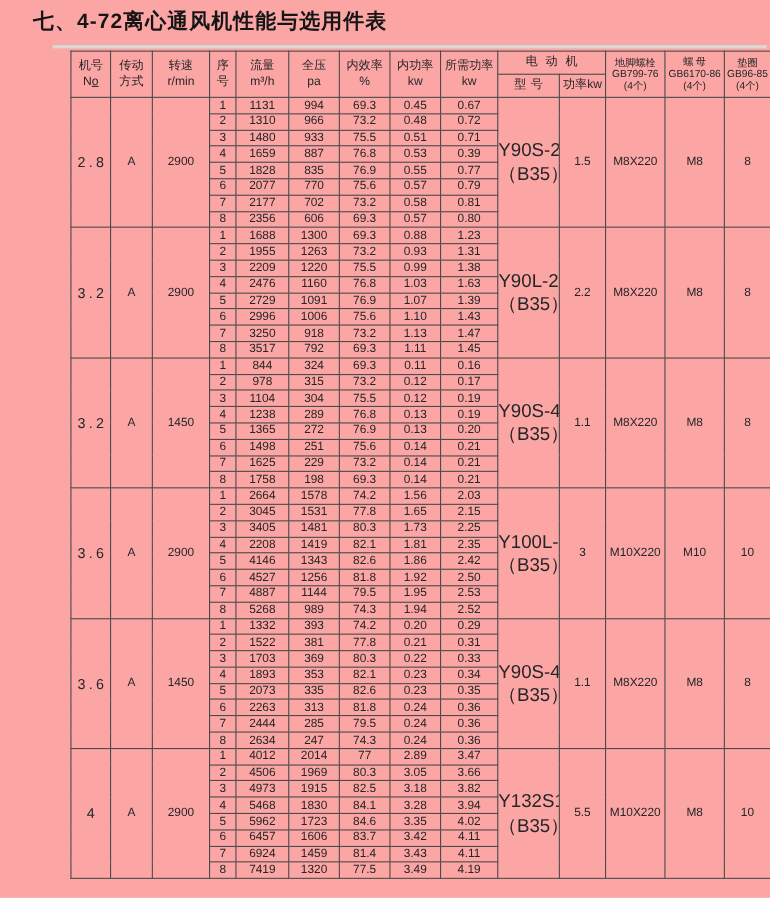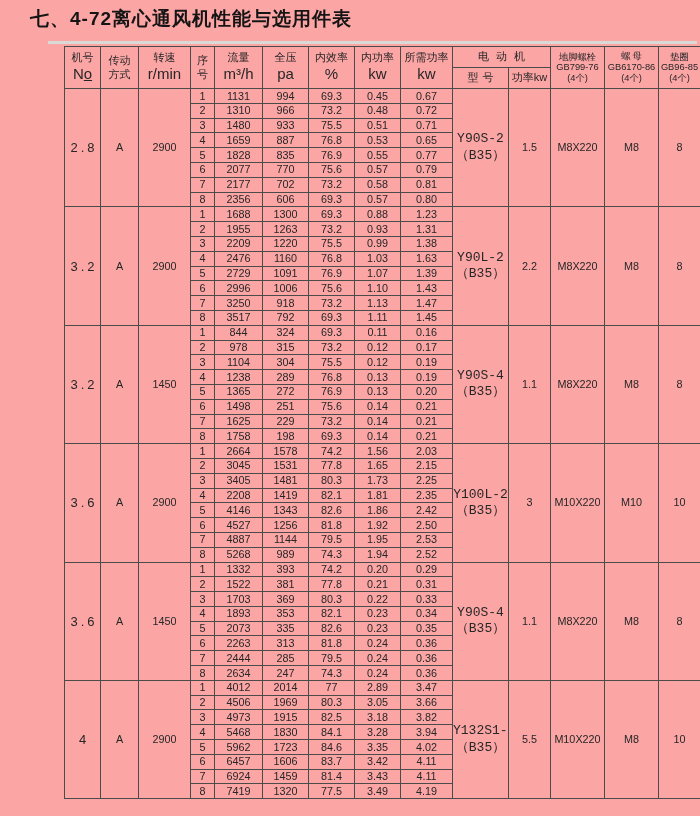--- a/index.html
+++ b/index.html
@@ -30,33 +30,33 @@
   }
   table.perf th, table.perf td{
     border:1px solid #4b4b4b;
     text-align:center;vertical-align:middle;
     padding:0;margin:0;
     font-weight:normal;
     color:#262626;
     overflow:hidden;white-space:nowrap;
   }
   thead th{font-size:11px;line-height:1.25;height:20px;}
-  thead .sub{font-size:15px;}
+  thead .sub{font-size:11px;}
   thead .gb{font-size:9.3px;line-height:1.12;}
   .ls-wide{letter-spacing:7px;text-indent:7px;}
   .ls-mid{letter-spacing:4px;text-indent:4px;}
   .ls-sm{letter-spacing:2px;text-indent:2px;font-family:Liberation Mono, monospace;}
   .ul{text-decoration:underline;}
   tbody td{
     height:13.8px;
     font-size:10.8px;line-height:1;
     color:#2a2a2a;
   }
   tbody td.mcell{font-size:13px;letter-spacing:3px;text-indent:3px;}
-  tbody td.motor{font-size:13px;line-height:1.2;font-family:Liberation Mono, monospace;}
+  tbody td.motor{font-size:17px;line-height:1.2;}
   tbody td.motor div{line-height:1.25;}
 </style>
 </head>
 <body>
 
 <div class="page">
   <div class="title">七、4-72离心通风机性能与选用件表</div>
   <div class="scan-line"></div>
 
   <table class="perf">
@@ -171,21 +171,21 @@
           <td>75.5</td>
           <td>0.51</td>
           <td>0.71</td>
         </tr>
         <tr>
           <td>4</td>
           <td>1659</td>
           <td>887</td>
           <td>76.8</td>
           <td>0.53</td>
-          <td>0.65</td>
+          <td>0.39</td>
         </tr>
         <tr>
           <td>5</td>
           <td>1828</td>
           <td>835</td>
           <td>76.9</td>
           <td>0.55</td>
           <td>0.77</td>
         </tr>
         <tr>

